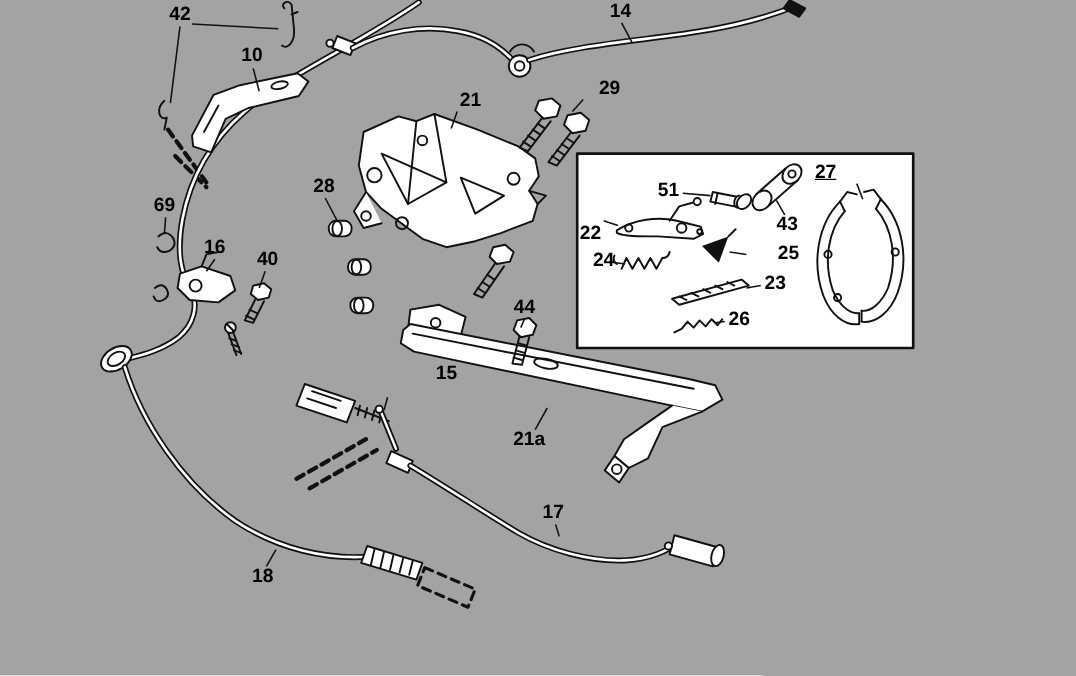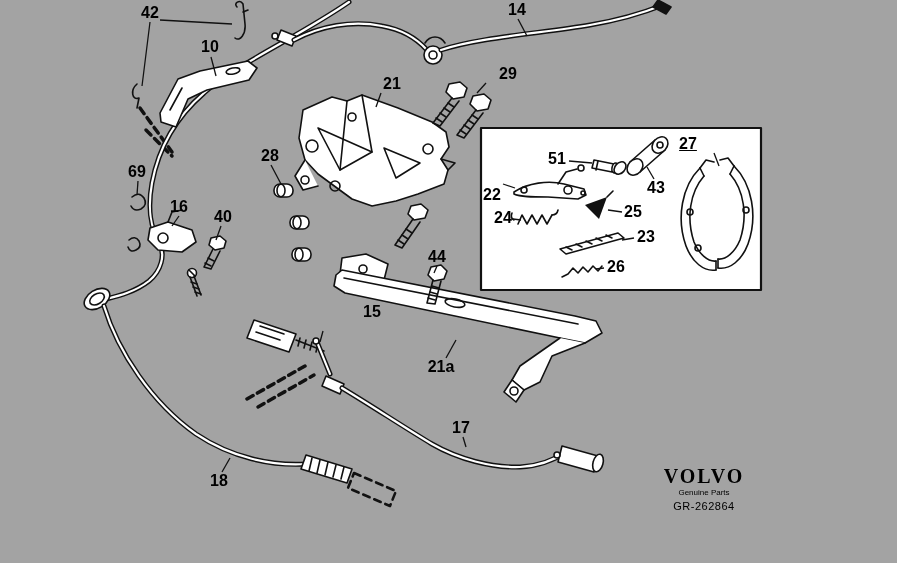--- a/index.html
+++ b/index.html
@@ -272,29 +272,24 @@
       <div class="callout" style="left: 508px; top: 74px;">29</div>
       <div class="callout" style="left: 270px; top: 156px;">28</div>
       <div class="callout" style="left: 137px; top: 172px;">69</div>
       <div class="callout" style="left: 179px; top: 207px;">16</div>
       <div class="callout" style="left: 223px; top: 217px;">40</div>
       <div class="callout" style="left: 492px; top: 182px; margin-top: 13px;">22</div>
       <div class="callout" style="left: 557px; top: 159px;">51</div>
       <div class="callout" style="left: 656px; top: 188px;">43</div>
       <div class="callout" style="left: 688px; top: 144px; text-decoration: underline;">27</div>
       <div class="callout" style="left: 503px; top: 218px; text-align: right;">24</div>
-      <div class="callout" style="left: 633px; top: 212px;">25</div>
+      <div class="callout" style="left: 657px; top: 212px;">25</div>
       <div class="callout" style="left: 646px; top: 237px;">23</div>
       <div class="callout" style="left: 616px; top: 267px;">26</div>
       <div class="callout" style="left: 437px; top: 257px;">44</div>
       <div class="callout" style="left: 324px; top: 312px; margin-left: 48px;">15</div>
       <div class="callout" style="left: 441px; top: 367px;">21a</div>
       <div class="callout" style="left: 461px; top: 428px;">17</div>
       <div class="callout" style="left: 219px; top: 481px;">18</div>
     </div>
 
-  <div class="branding">
-    <div class="logo">VOLVO</div>
-    <div class="subtitle">Genuine Parts</div>
-    <div class="ref">GR-262864</div>
-  </div>
 
 </div>
 
 </body></html>

